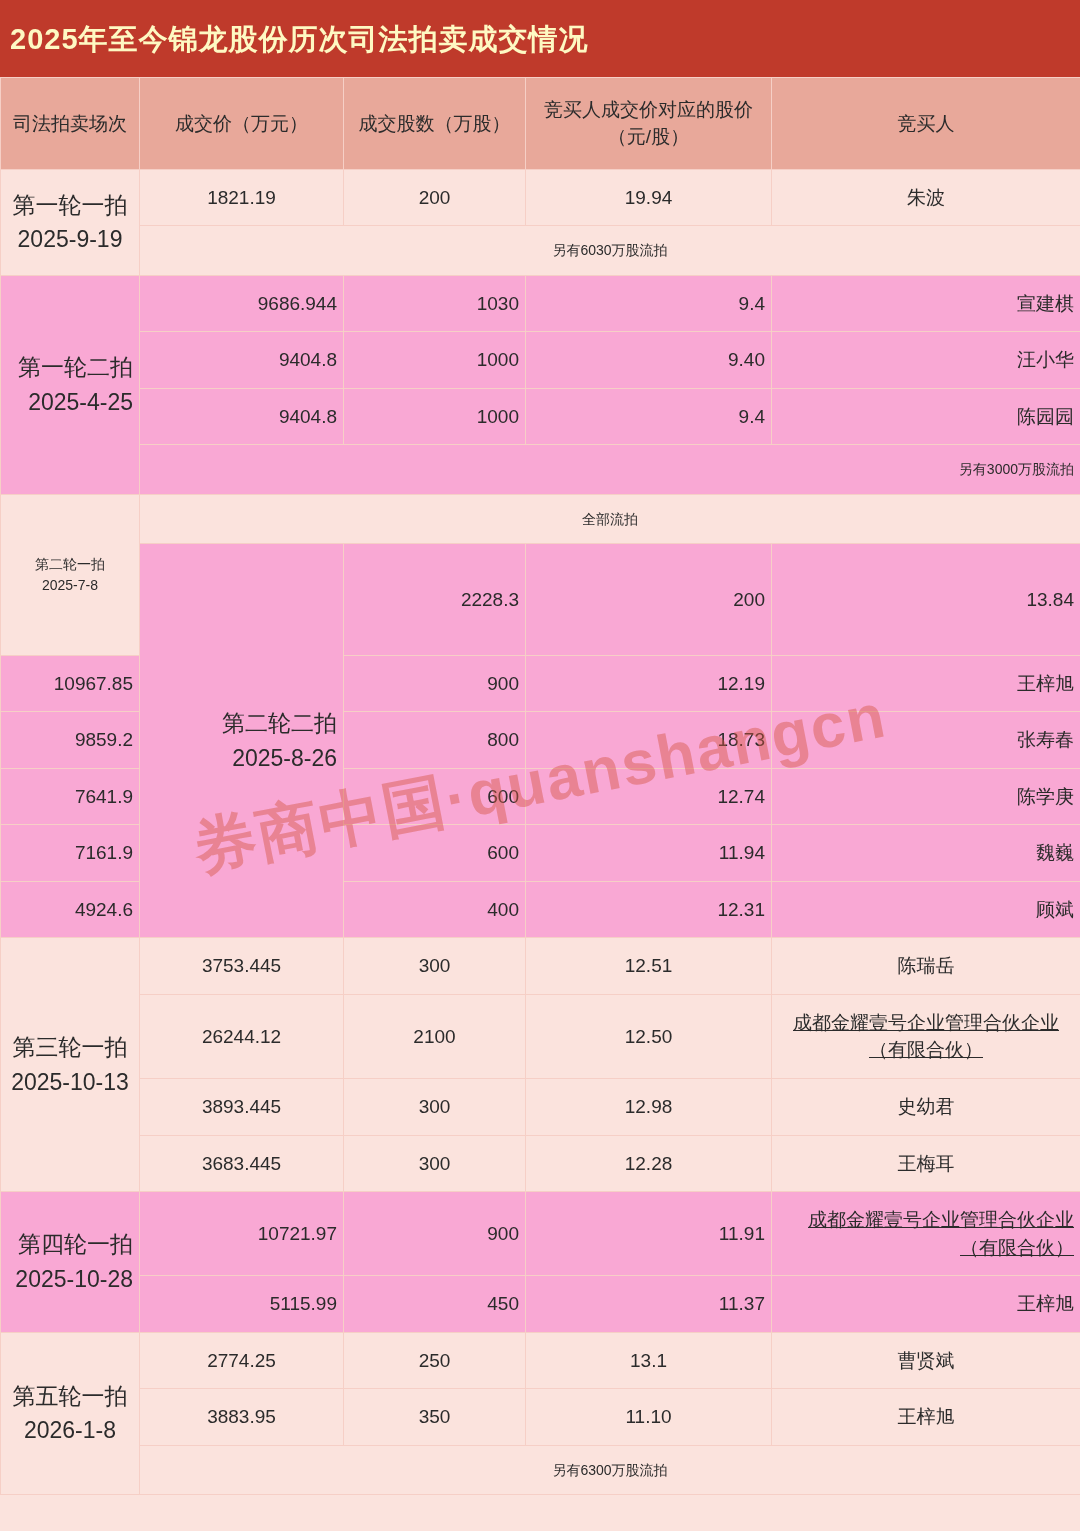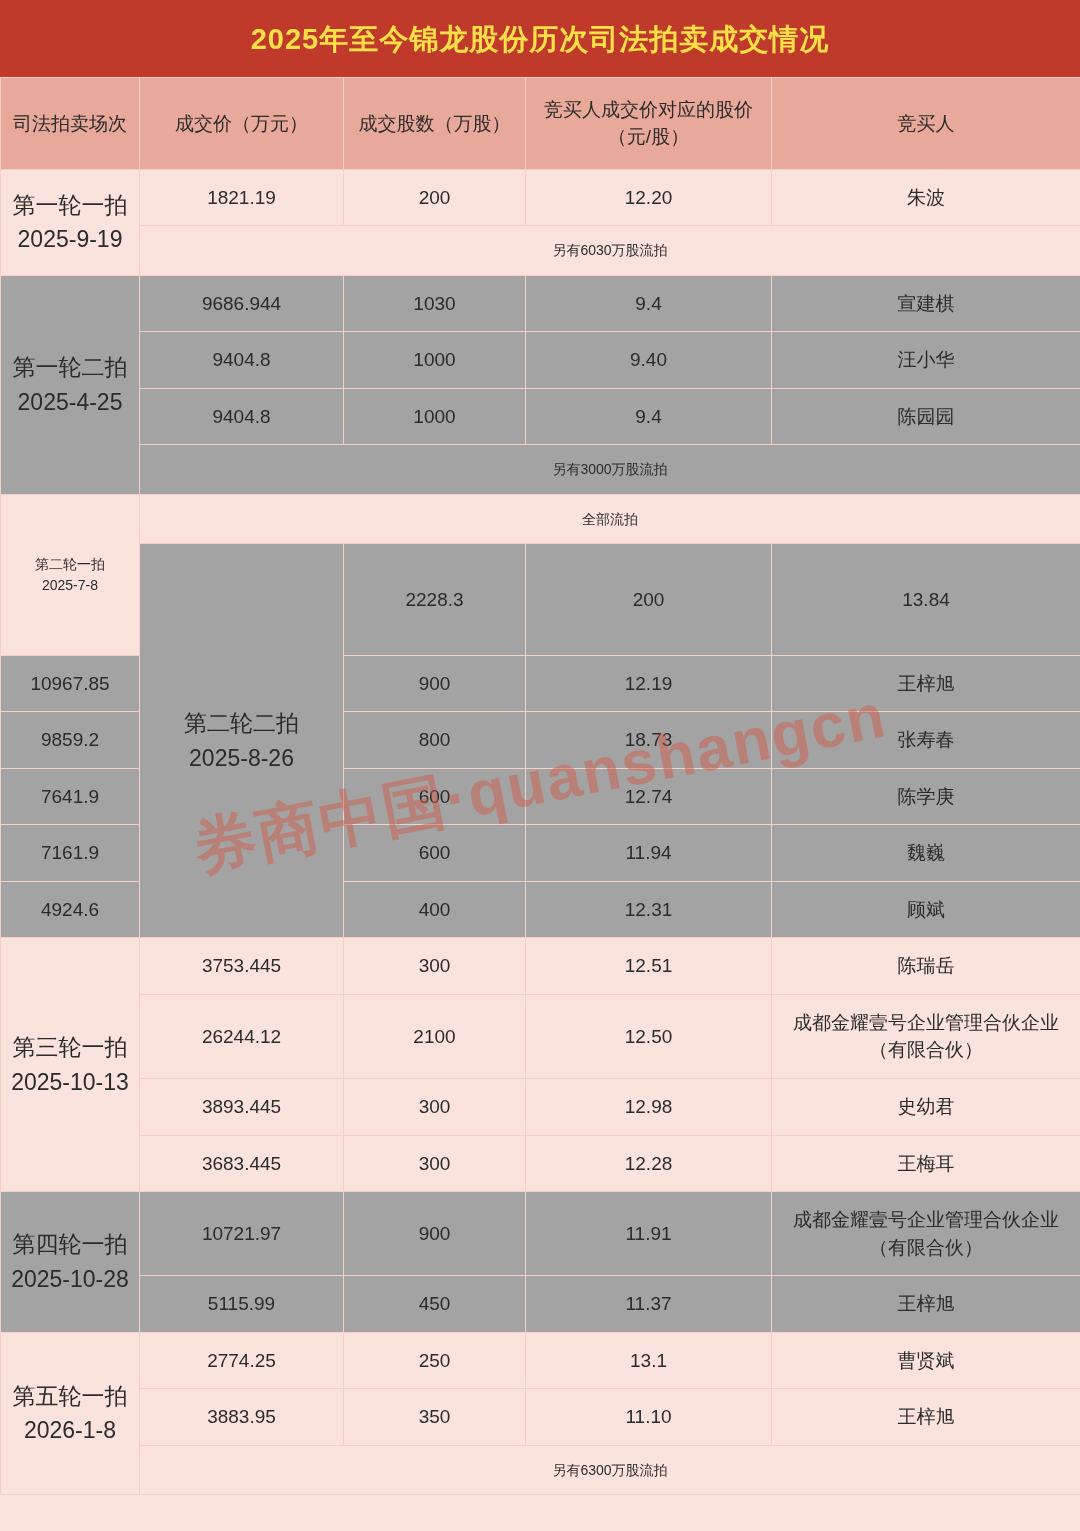--- a/index.html
+++ b/index.html
@@ -11,22 +11,21 @@
   #page {
     width: 1080px;
     min-height: 1531px;
     position: relative;
     background: #fbe3dd;
     overflow: hidden;
   }
   .title-bar {
     background: #c0392b;
     background: #bf3a2b;
-    color: #fde047;
-    text-align: center;
+    color: #fef9c3;
     font-size: 29px;
     font-weight: bold;
     letter-spacing: 1px;
     padding: 22px 10px 20px 10px;
     line-height: 1.2;
   }
   table {
     width: 100%;
     border-collapse: collapse;
     table-layout: fixed;
@@ -46,42 +45,42 @@
     line-height: 1.45;
   }
   thead th {
     background: #e8a89a;
     font-weight: normal;
     font-size: 19px;
     color: #2b2b2b;
     padding: 18px 8px;
   }
   .shade-a td { background: #fbe3dd; }
-  .shade-b td { background: #a3a3a3; }
+  .shade-b td { background: #f9a8d4; text-align: right; }
   .grp {
     font-size: 23px;
     line-height: 1.5;
   }
   .note td {
     font-size: 14px;
   }
   .watermark {
     position: absolute;
     left: 0; right: 0;
     top: 740px;
     text-align: center;
     font-size: 62px;
     font-weight: bold;
     color: rgba(212, 86, 68, 0.45);
     transform: rotate(-11deg);
     pointer-events: none;
     white-space: nowrap;
     letter-spacing: 2px;
   }
-  .two-line { line-height: 1.45; }
+  .two-line { line-height: 1.45; text-decoration: underline; }
 </style>
 </head>
 <body>
 
 <div id="page">
 
   <div class="title-bar">2025年至今锦龙股份历次司法拍卖成交情况</div>
 
   <table>
     <colgroup>
@@ -101,21 +100,21 @@
       </tr>
     </thead>
     <tbody id="tbody">
         <tr class="shade-a">
           <td class="grp" rowspan="2">
             <div>第一轮一拍</div>
             <div>2025-9-19</div>
           </td>
           <td>1821.19</td>
           <td>200</td>
-          <td>12.20</td>
+          <td>19.94</td>
           <td>朱波</td>
         </tr>
         <tr class="shade-a note">
           <td colspan="4">另有6030万股流拍</td>
         </tr>
         <tr class="shade-b">
           <td class="grp" rowspan="4">
             <div>第一轮二拍</div>
             <div>2025-4-25</div>
           </td>

